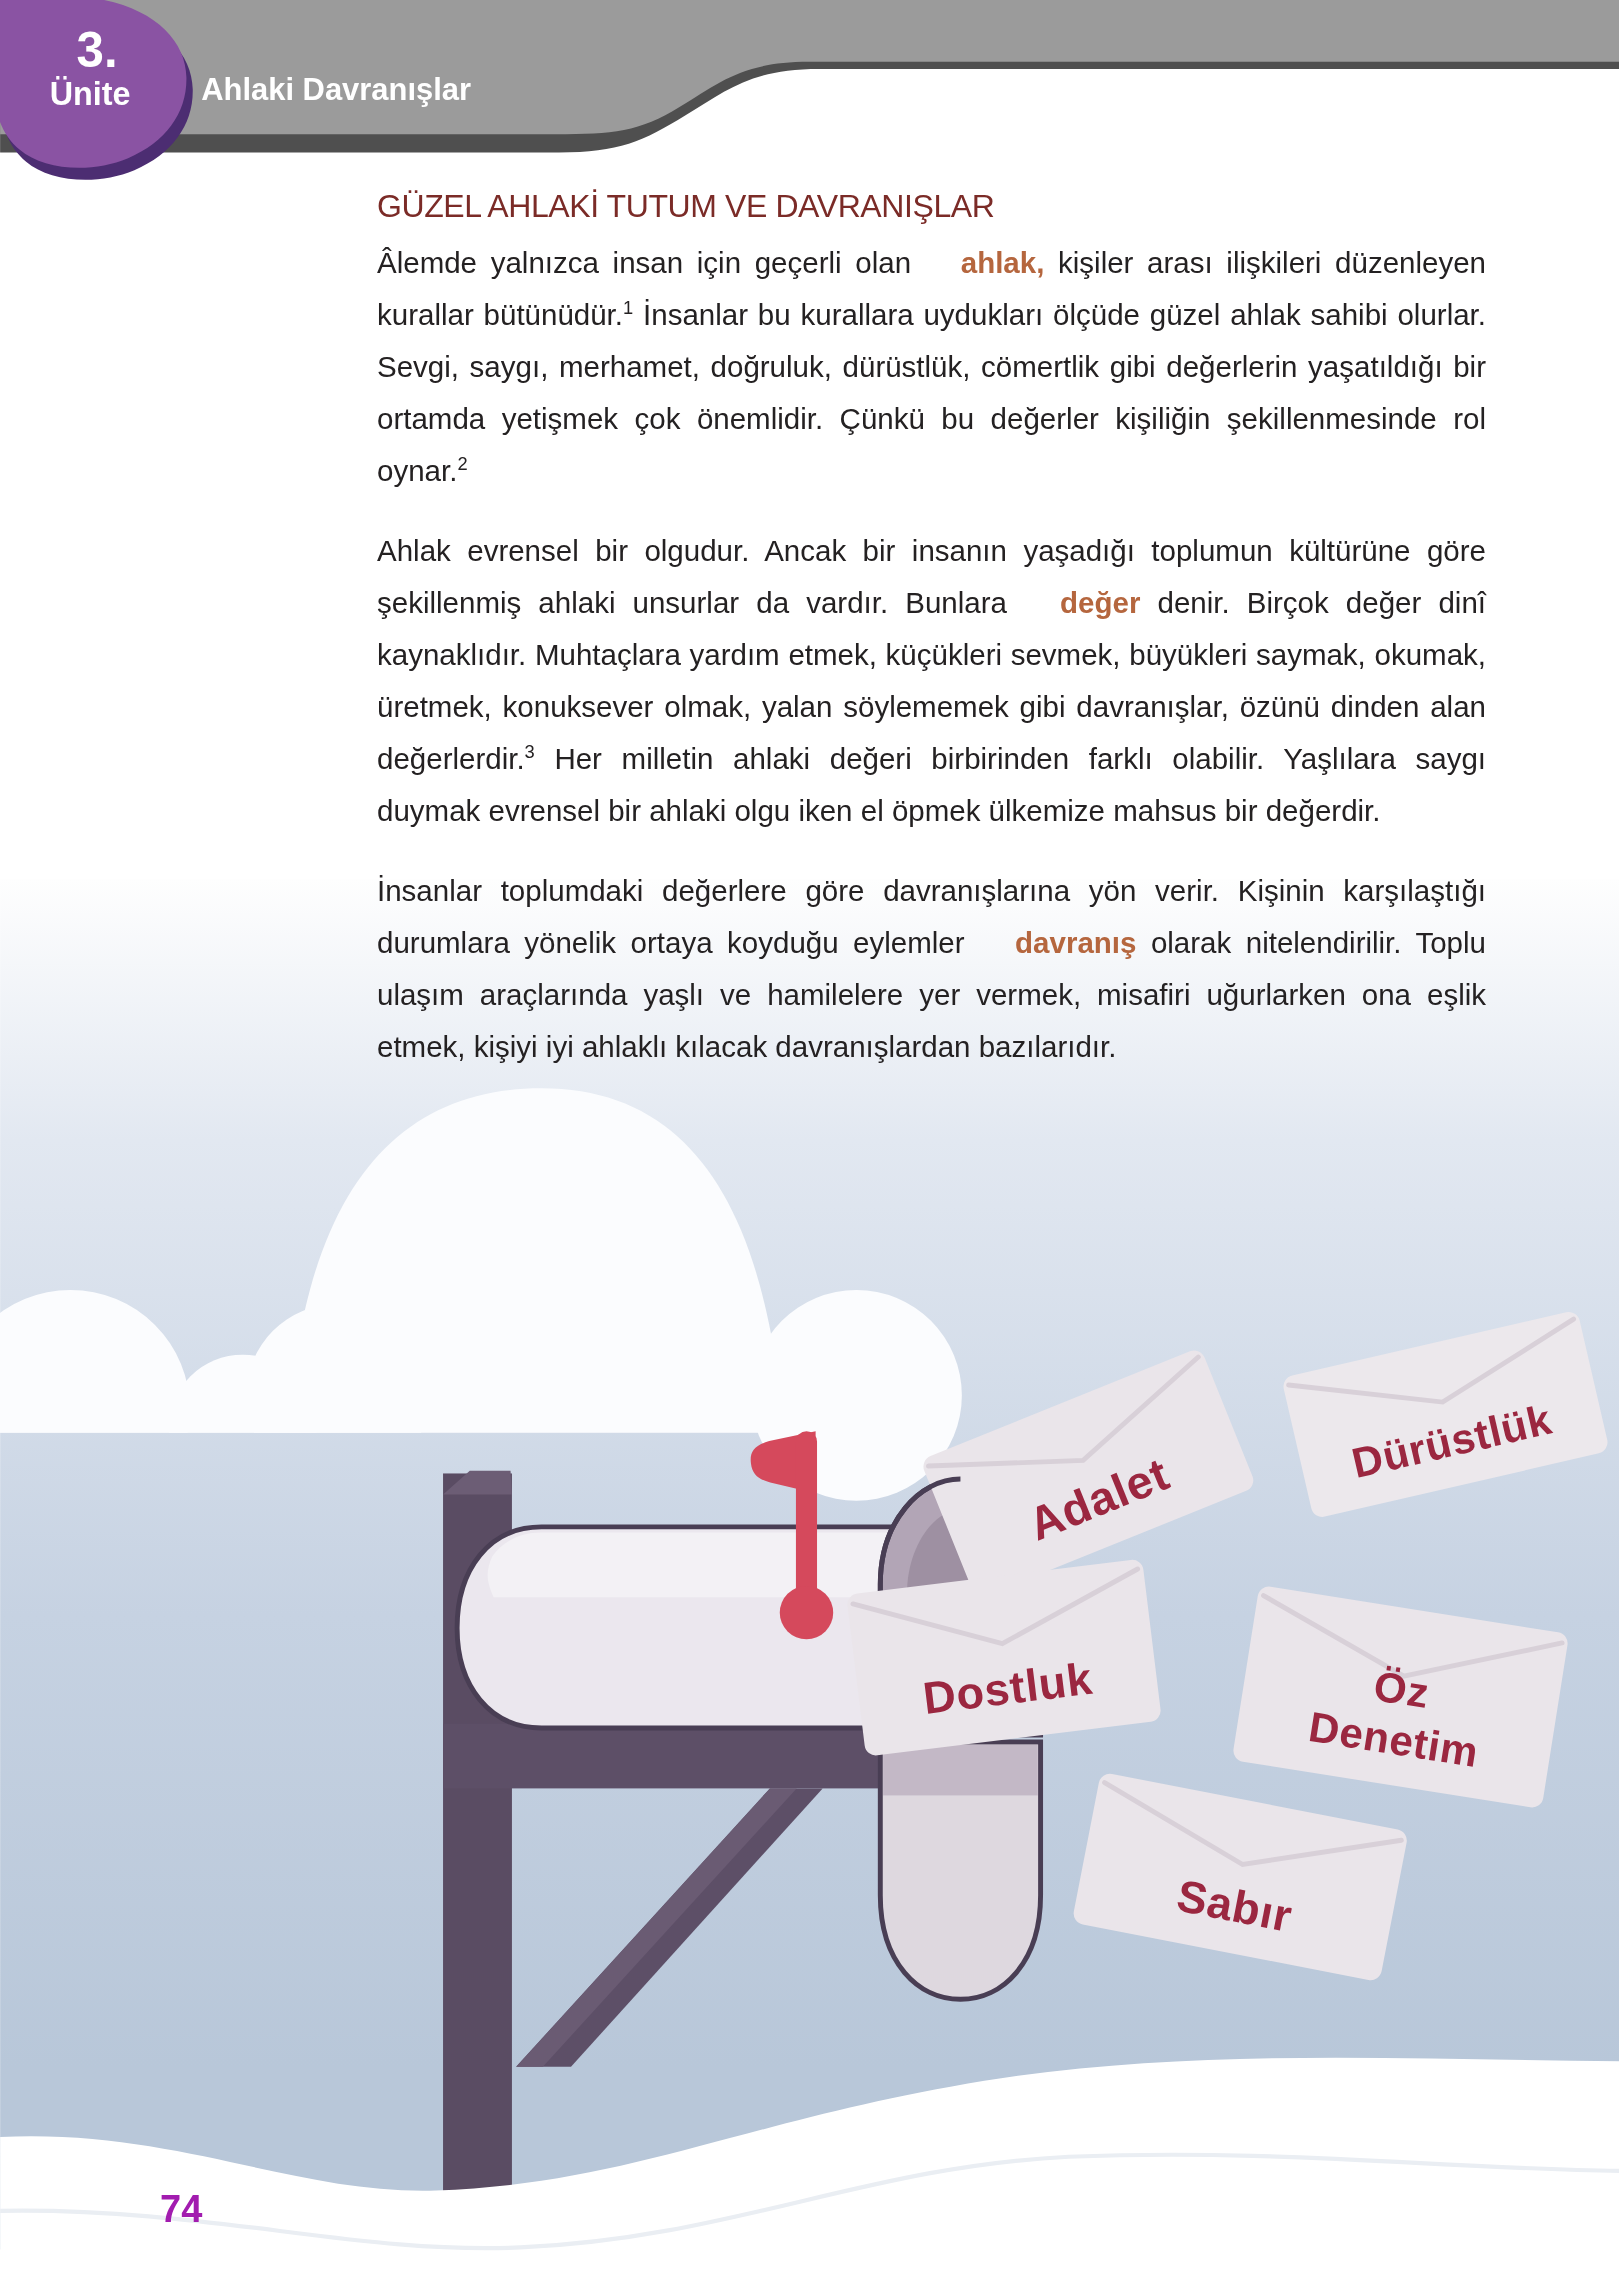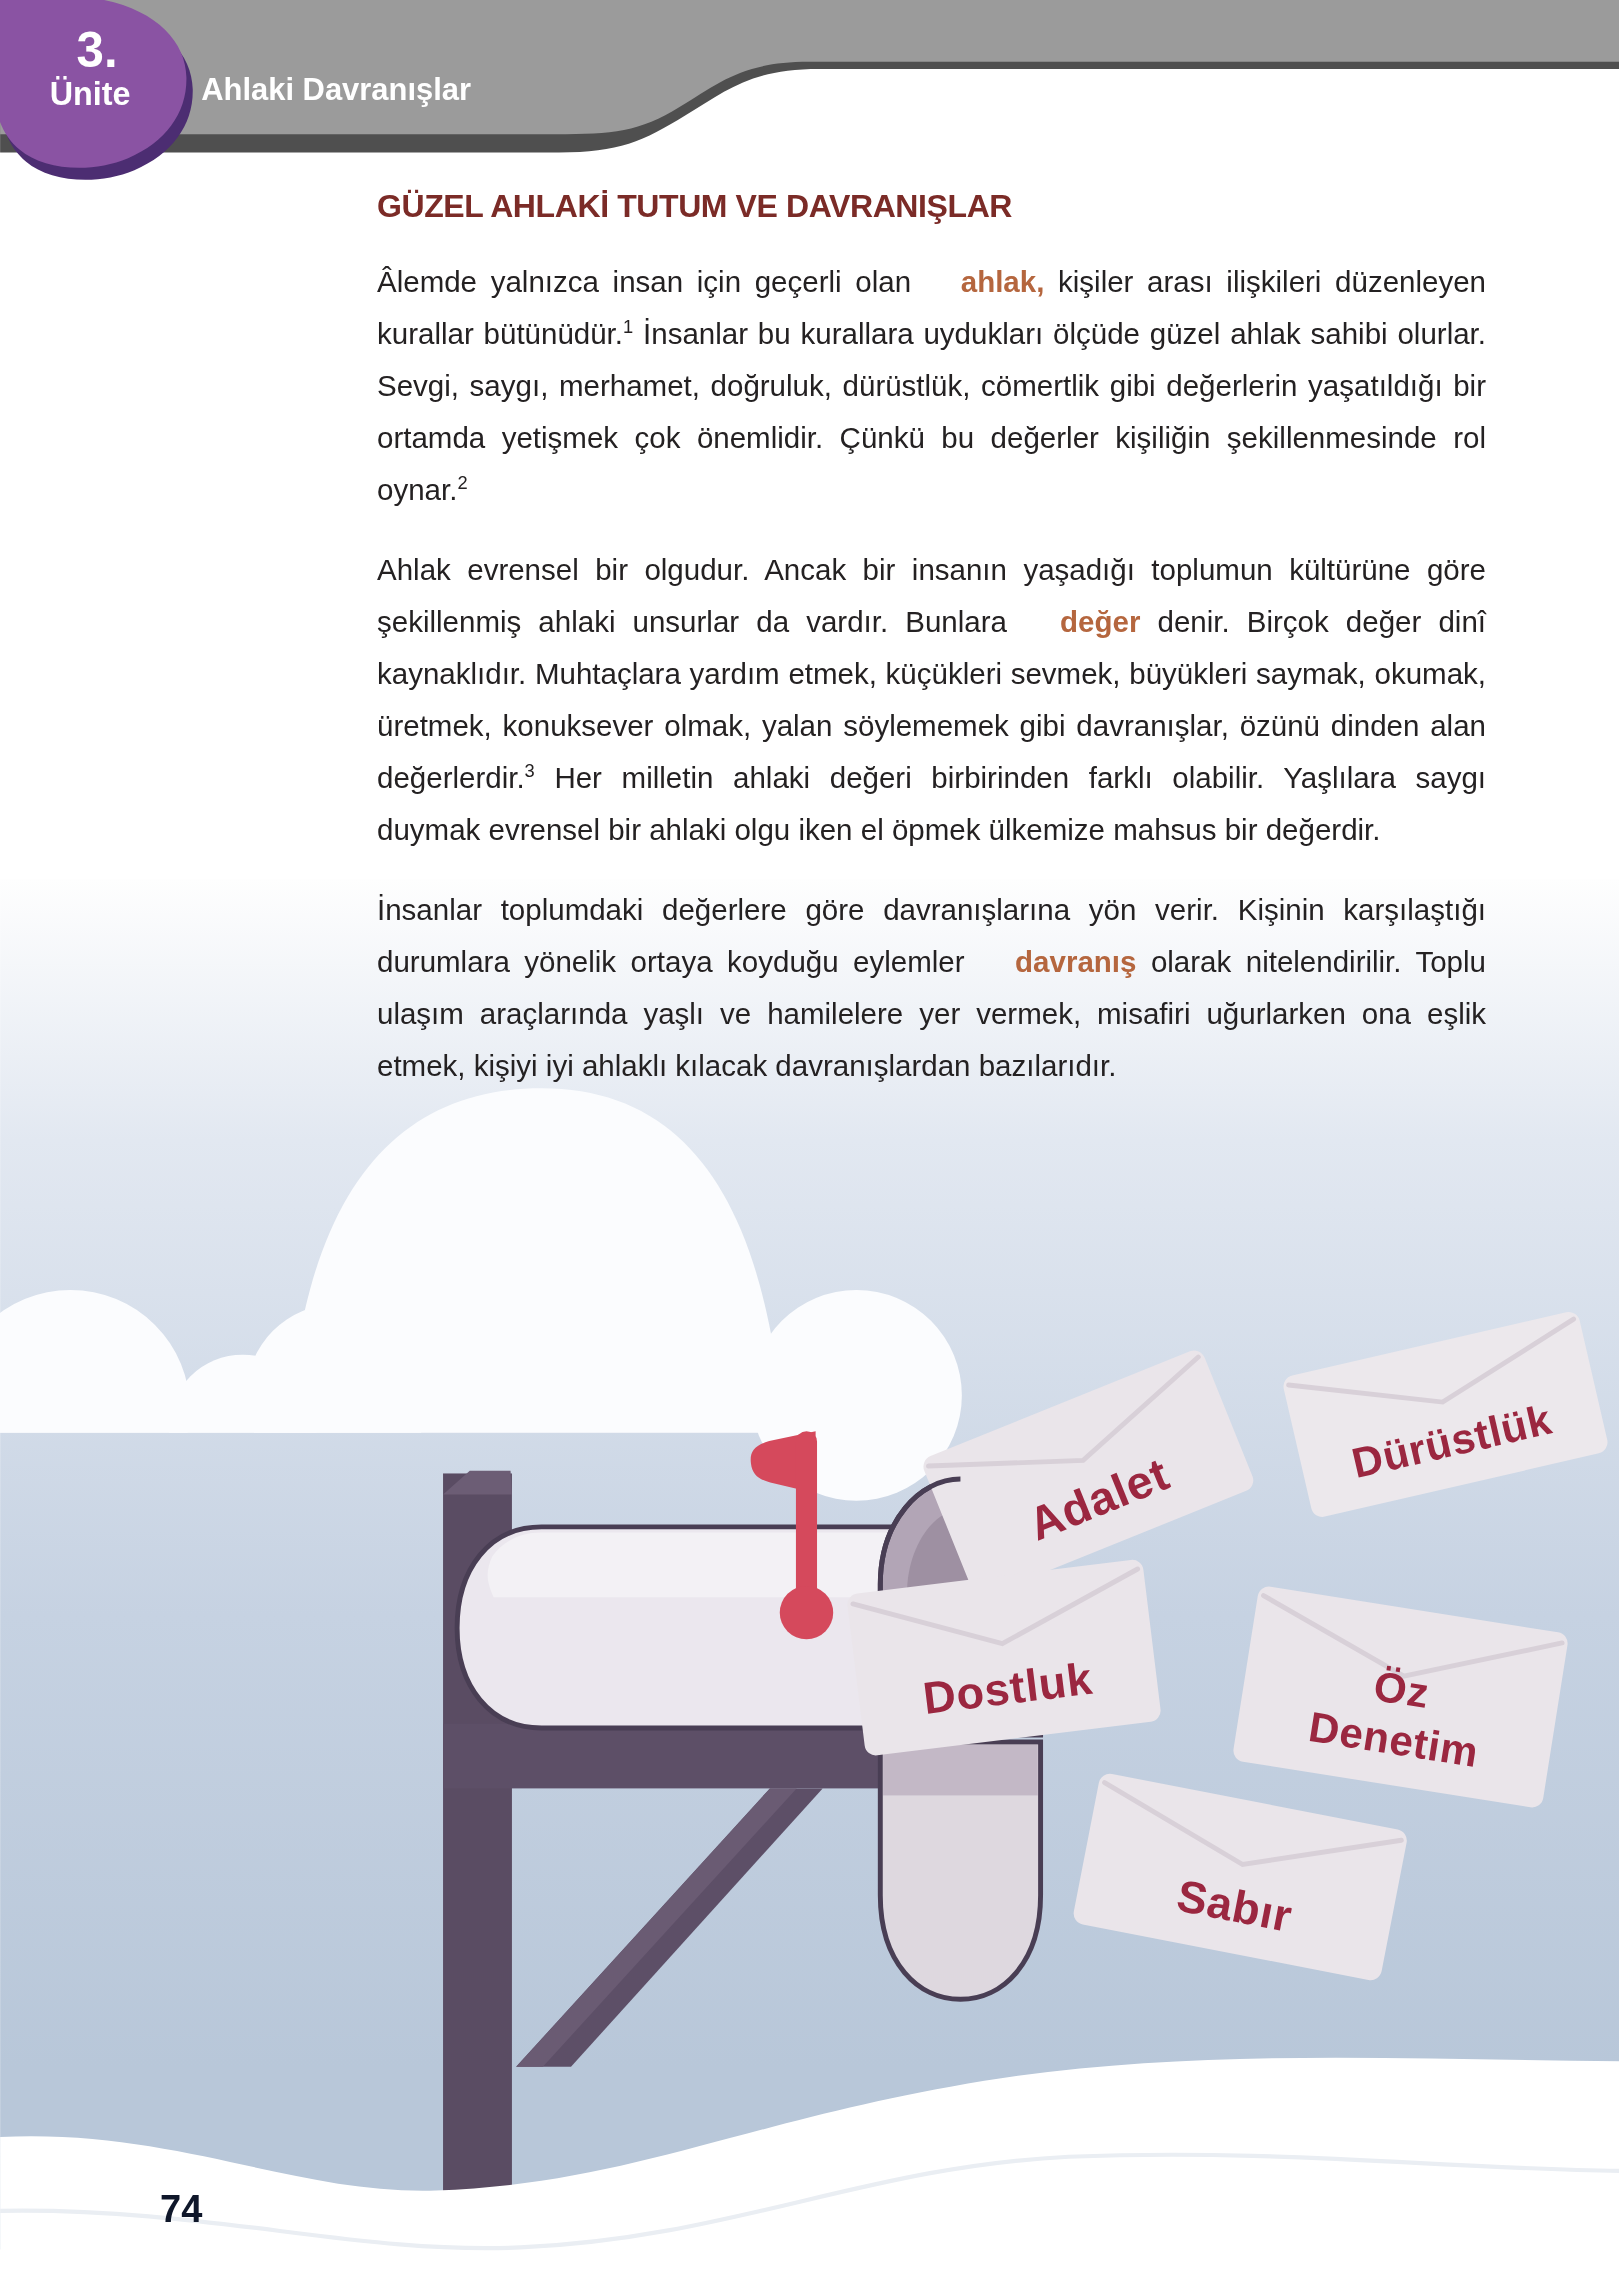--- a/index.html
+++ b/index.html
@@ -8,33 +8,33 @@
     background:#ffffff;
     font-family:"Liberation Sans", sans-serif;
   }
   svg{position:absolute;left:0;top:0;display:block;}
   #header-svg{z-index:3;}
   #illustration-svg{z-index:1;}
   .article{
     position:absolute;left:377px;top:188px;width:1109px;z-index:2;
   }
   .article h1{
-    margin:0 0 31px 0;
-    font-size:32px;font-weight:bold;color:#7b2b27;letter-spacing:-0.4px;
+    margin:0 0 12px 0;
+    font-size:32px;font-weight:normal;color:#7b2b27;letter-spacing:-0.4px;
   }
   .article p.para{
     margin:0 0 28px 0;
     font-size:29.5px;line-height:52px;color:#242122;
     text-align:justify;
   }
   .article p.para .kw{font-weight:bold;color:#b5663e;margin-left:36px;}
   .article p.para sup{font-size:18.3px;line-height:0;}
   .page-number{
     position:absolute;left:160px;top:2188px;z-index:4;
-    font-size:38px;font-weight:bold;color:#0f172a;
+    font-size:38px;font-weight:bold;color:#a21caf;
   }
   .hdr-text{font-weight:bold;fill:#ffffff;}
   .env-label{font-weight:bold;fill:#9b2740;letter-spacing:1px;}
 </style>
 </head>
 <body>
 
 <svg id="header-svg" width="1620" height="232" viewBox="0 0 2304 330">
 
   <path d="M0,0 H2304 V98 L1165,98 C1070,98 1035,127 975,164 C915,201 880,217 795,217 L0,217 Z" fill="#4f4f4f"></path>

